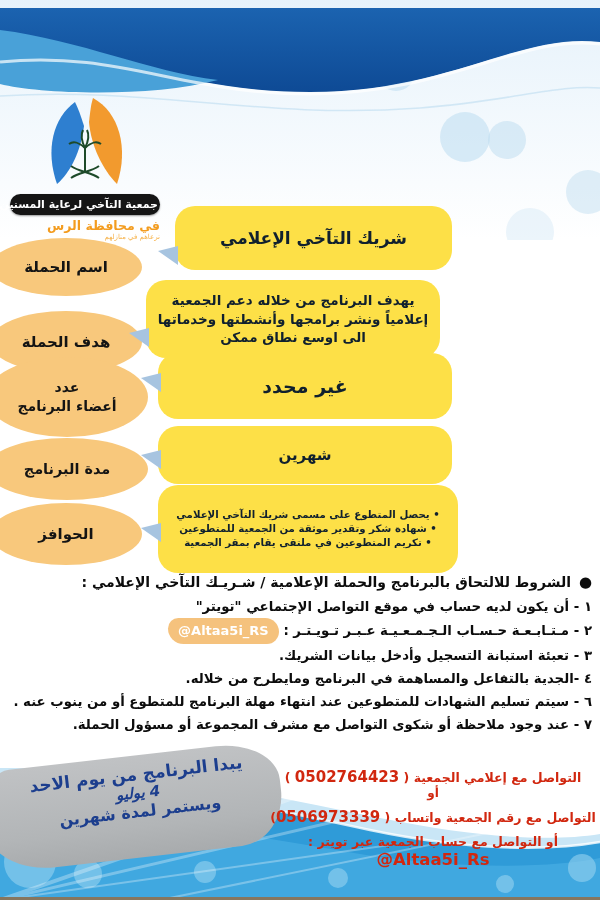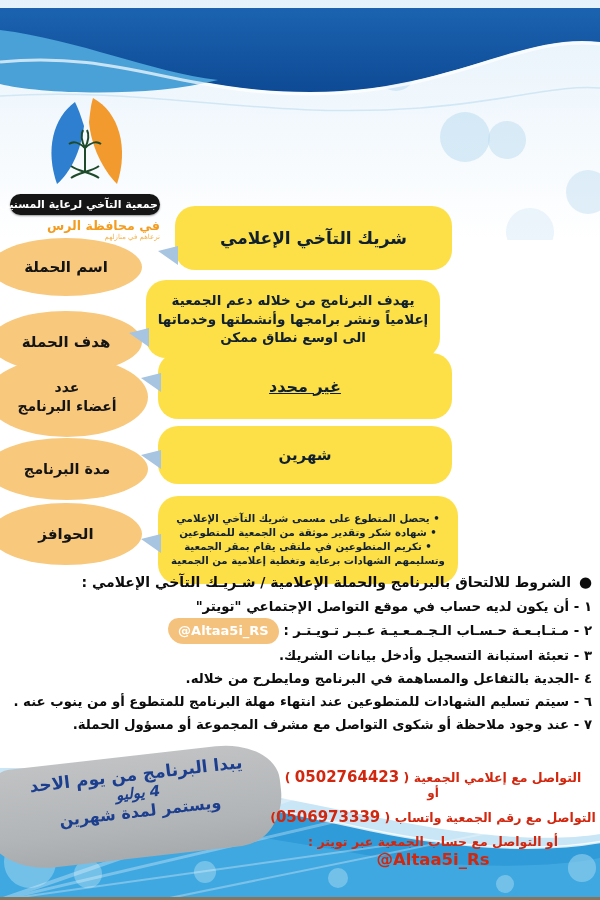--- a/index.html
+++ b/index.html
@@ -29,25 +29,25 @@
   .bubble .tail{
     position:absolute;left:-17px;width:0;height:0;
     border-right:20px solid #a7c4e0;
     border-top:5px solid transparent;
     border-bottom:14px solid transparent;
   }
   .b1{right:148px;top:206px;width:277px;height:64px;font-size:17px;font-weight:bold;}
   .b1 .tail{top:40px;}
   .b2{right:160px;top:280px;width:294px;height:78px;font-size:13.5px;font-weight:bold;line-height:18.5px;}
   .b2 .tail{top:48px;}
-  .b3{right:148px;top:353px;width:294px;height:66px;font-size:16px;font-weight:bold;text-decoration:underline;}
+  .b3{right:148px;top:353px;width:294px;height:66px;font-size:19px;font-weight:bold;}
   .b3 .tail{top:20px;}
   .b4{right:148px;top:426px;width:294px;height:58px;font-size:15px;font-weight:bold;}
   .b4 .tail{top:24px;}
-  .b5{right:142px;top:496px;width:300px;height:88px;font-size:10.2px;font-weight:bold;line-height:13.8px;}
+  .b5{right:142px;top:485px;width:300px;height:88px;font-size:10.2px;font-weight:bold;line-height:13.8px;}
   .b5 .tail{top:38px;}
   .ellipse{
     position:absolute;background:#f8c87c;border-radius:50%;z-index:1;
     display:flex;flex-direction:column;justify-content:center;align-items:center;
     color:#141414;font-weight:bold;text-align:center;
   }
   .e1{left:-10px;top:238px;width:152px;height:58px;font-size:15px;}
   .e2{left:-10px;top:311px;width:152px;height:62px;font-size:15px;}
   .e3{left:-14px;top:357px;width:162px;height:80px;font-size:14px;line-height:19px;}
   .e4{left:-14px;top:438px;width:162px;height:62px;font-size:14.5px;}
@@ -173,21 +173,20 @@
   </div>
   <div class="ellipse e4">
     <div>مدة البرنامج</div>
   </div>
 
   <div class="bubble b5">
     <span class="tail"></span>
     <div>• يحصل المتطوع على مسمى شريك التآخي الإعلامي</div>
     <div>• شهادة شكر وتقدير موثقة من الجمعية للمتطوعين</div>
     <div>• تكريم المتطوعين في ملتقى يقام بمقر الجمعية</div>
-    <div>وتسليمهم الشهادات برعاية وتغطية إعلامية من الجمعية</div>
   </div>
   <div class="ellipse e5">
     <div>الحوافز</div>
   </div>
 
   <div class="conditions">
     <div class="cond-heading">
       <span class="cond-bullet">●</span>
       <span>الشروط للالتحاق بالبرنامج والحملة الإعلامية / شـريـك التآخي الإعلامي :</span>
     </div>

